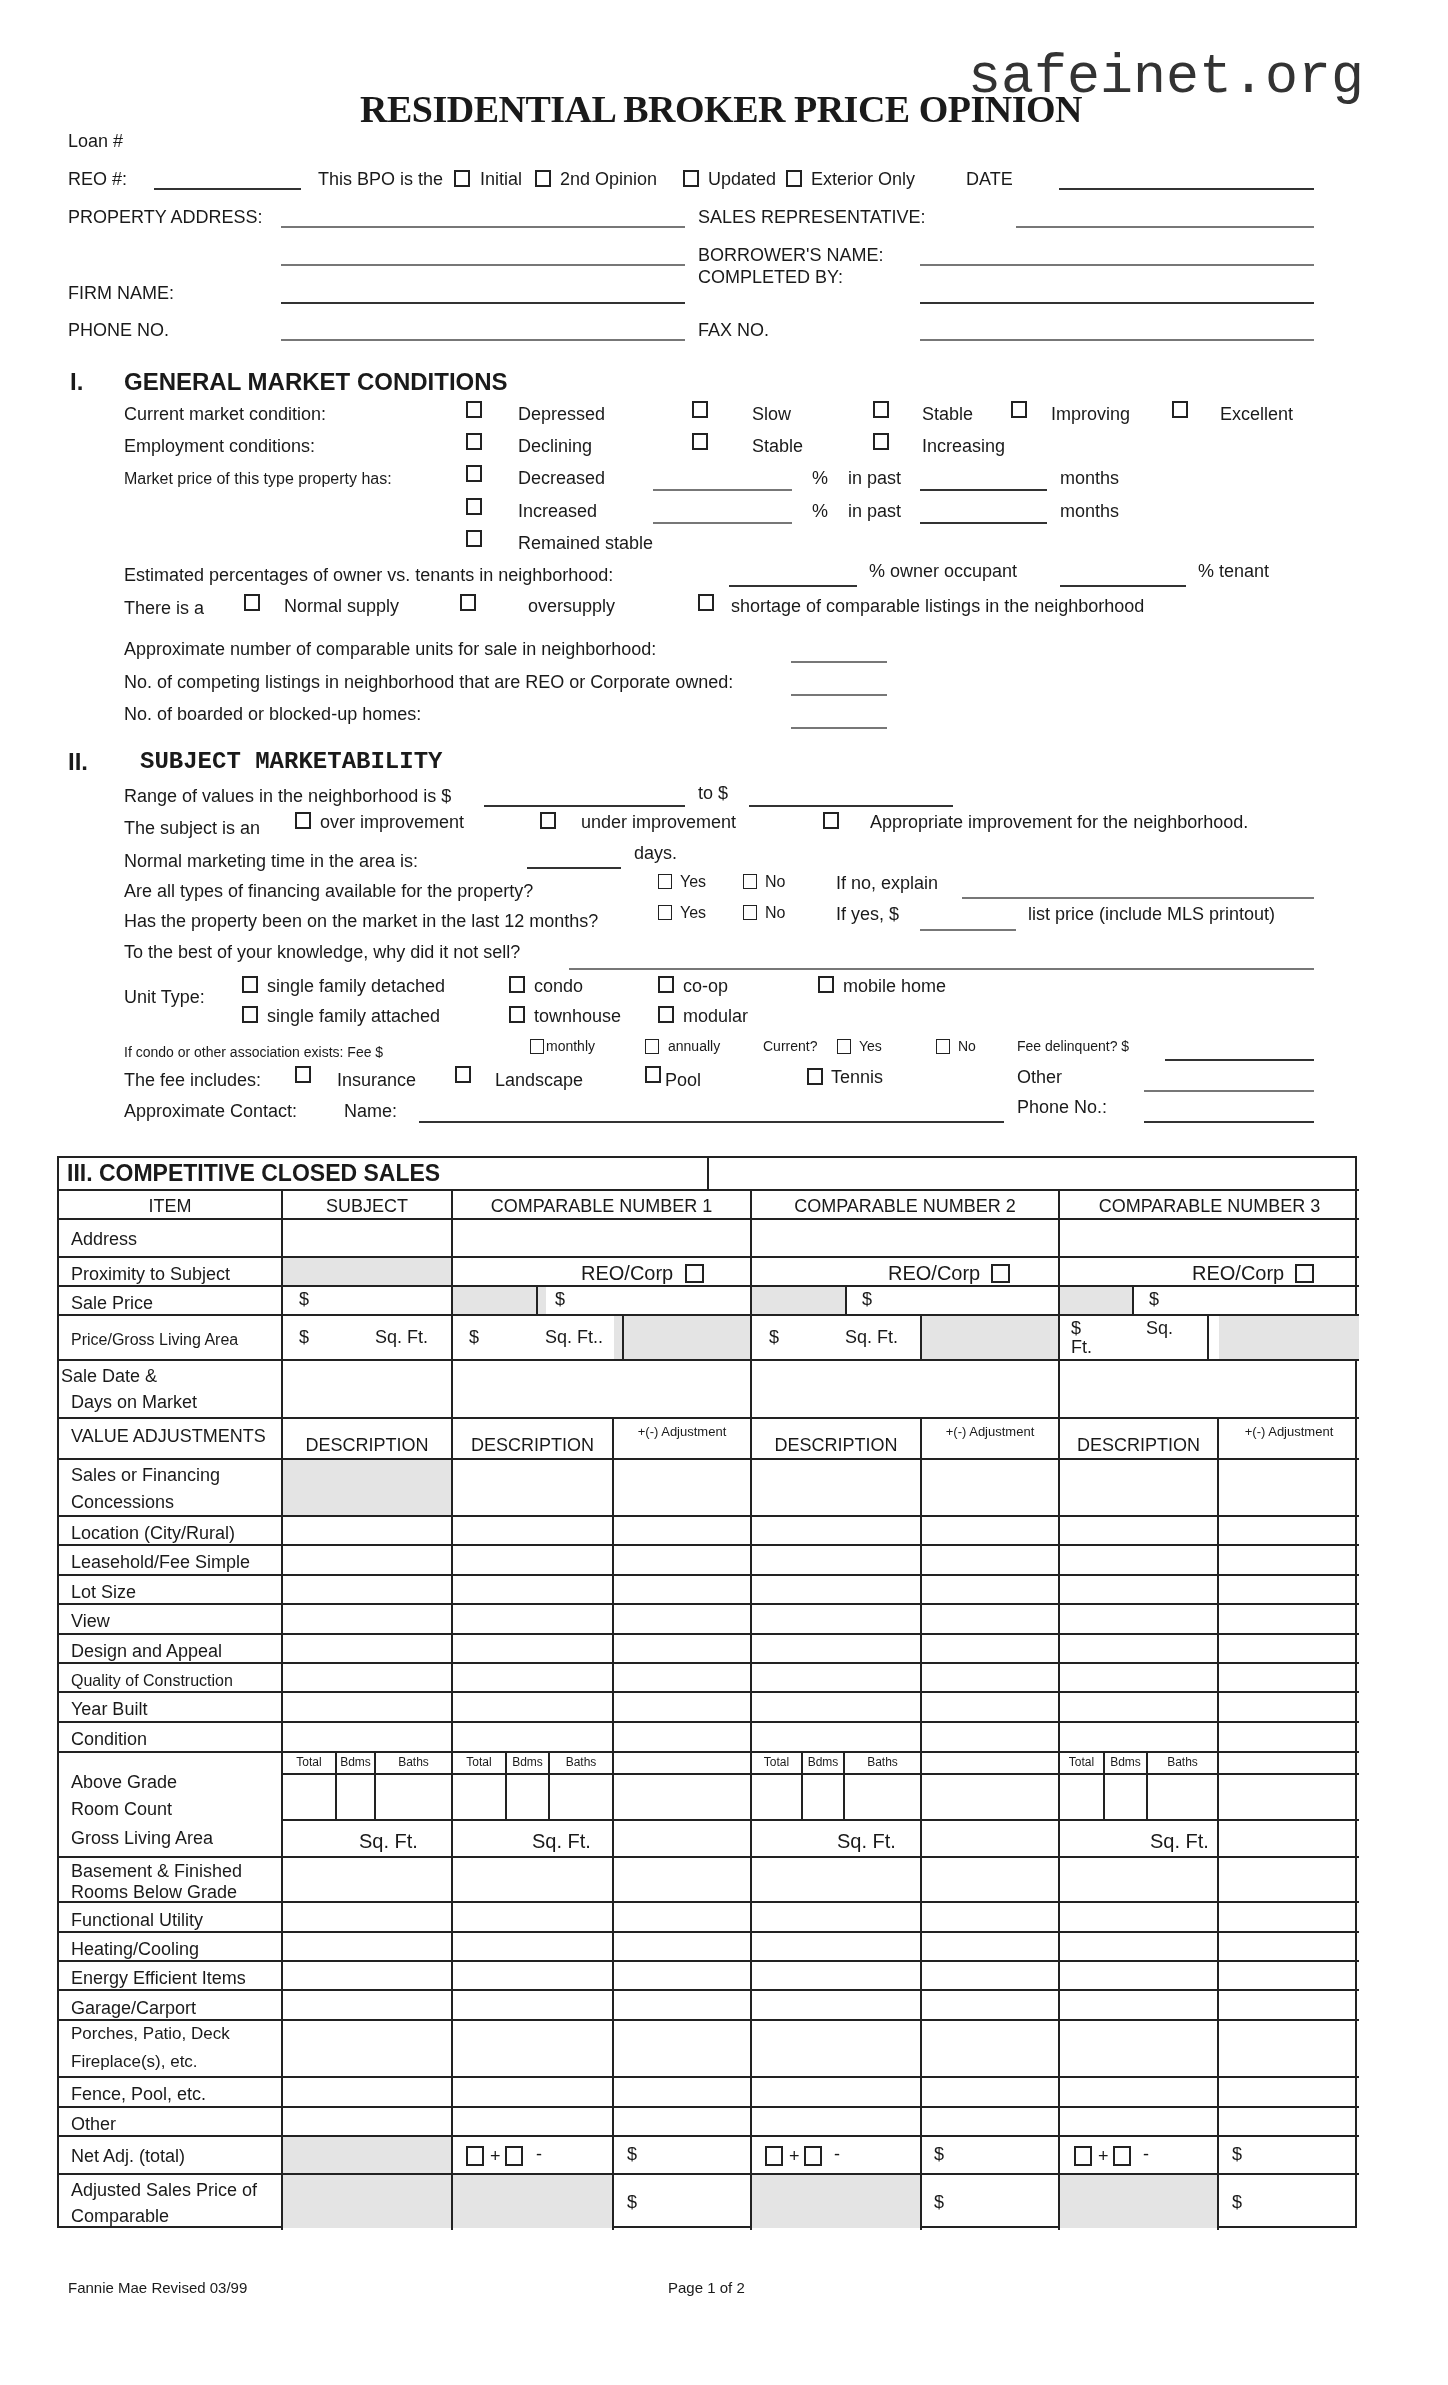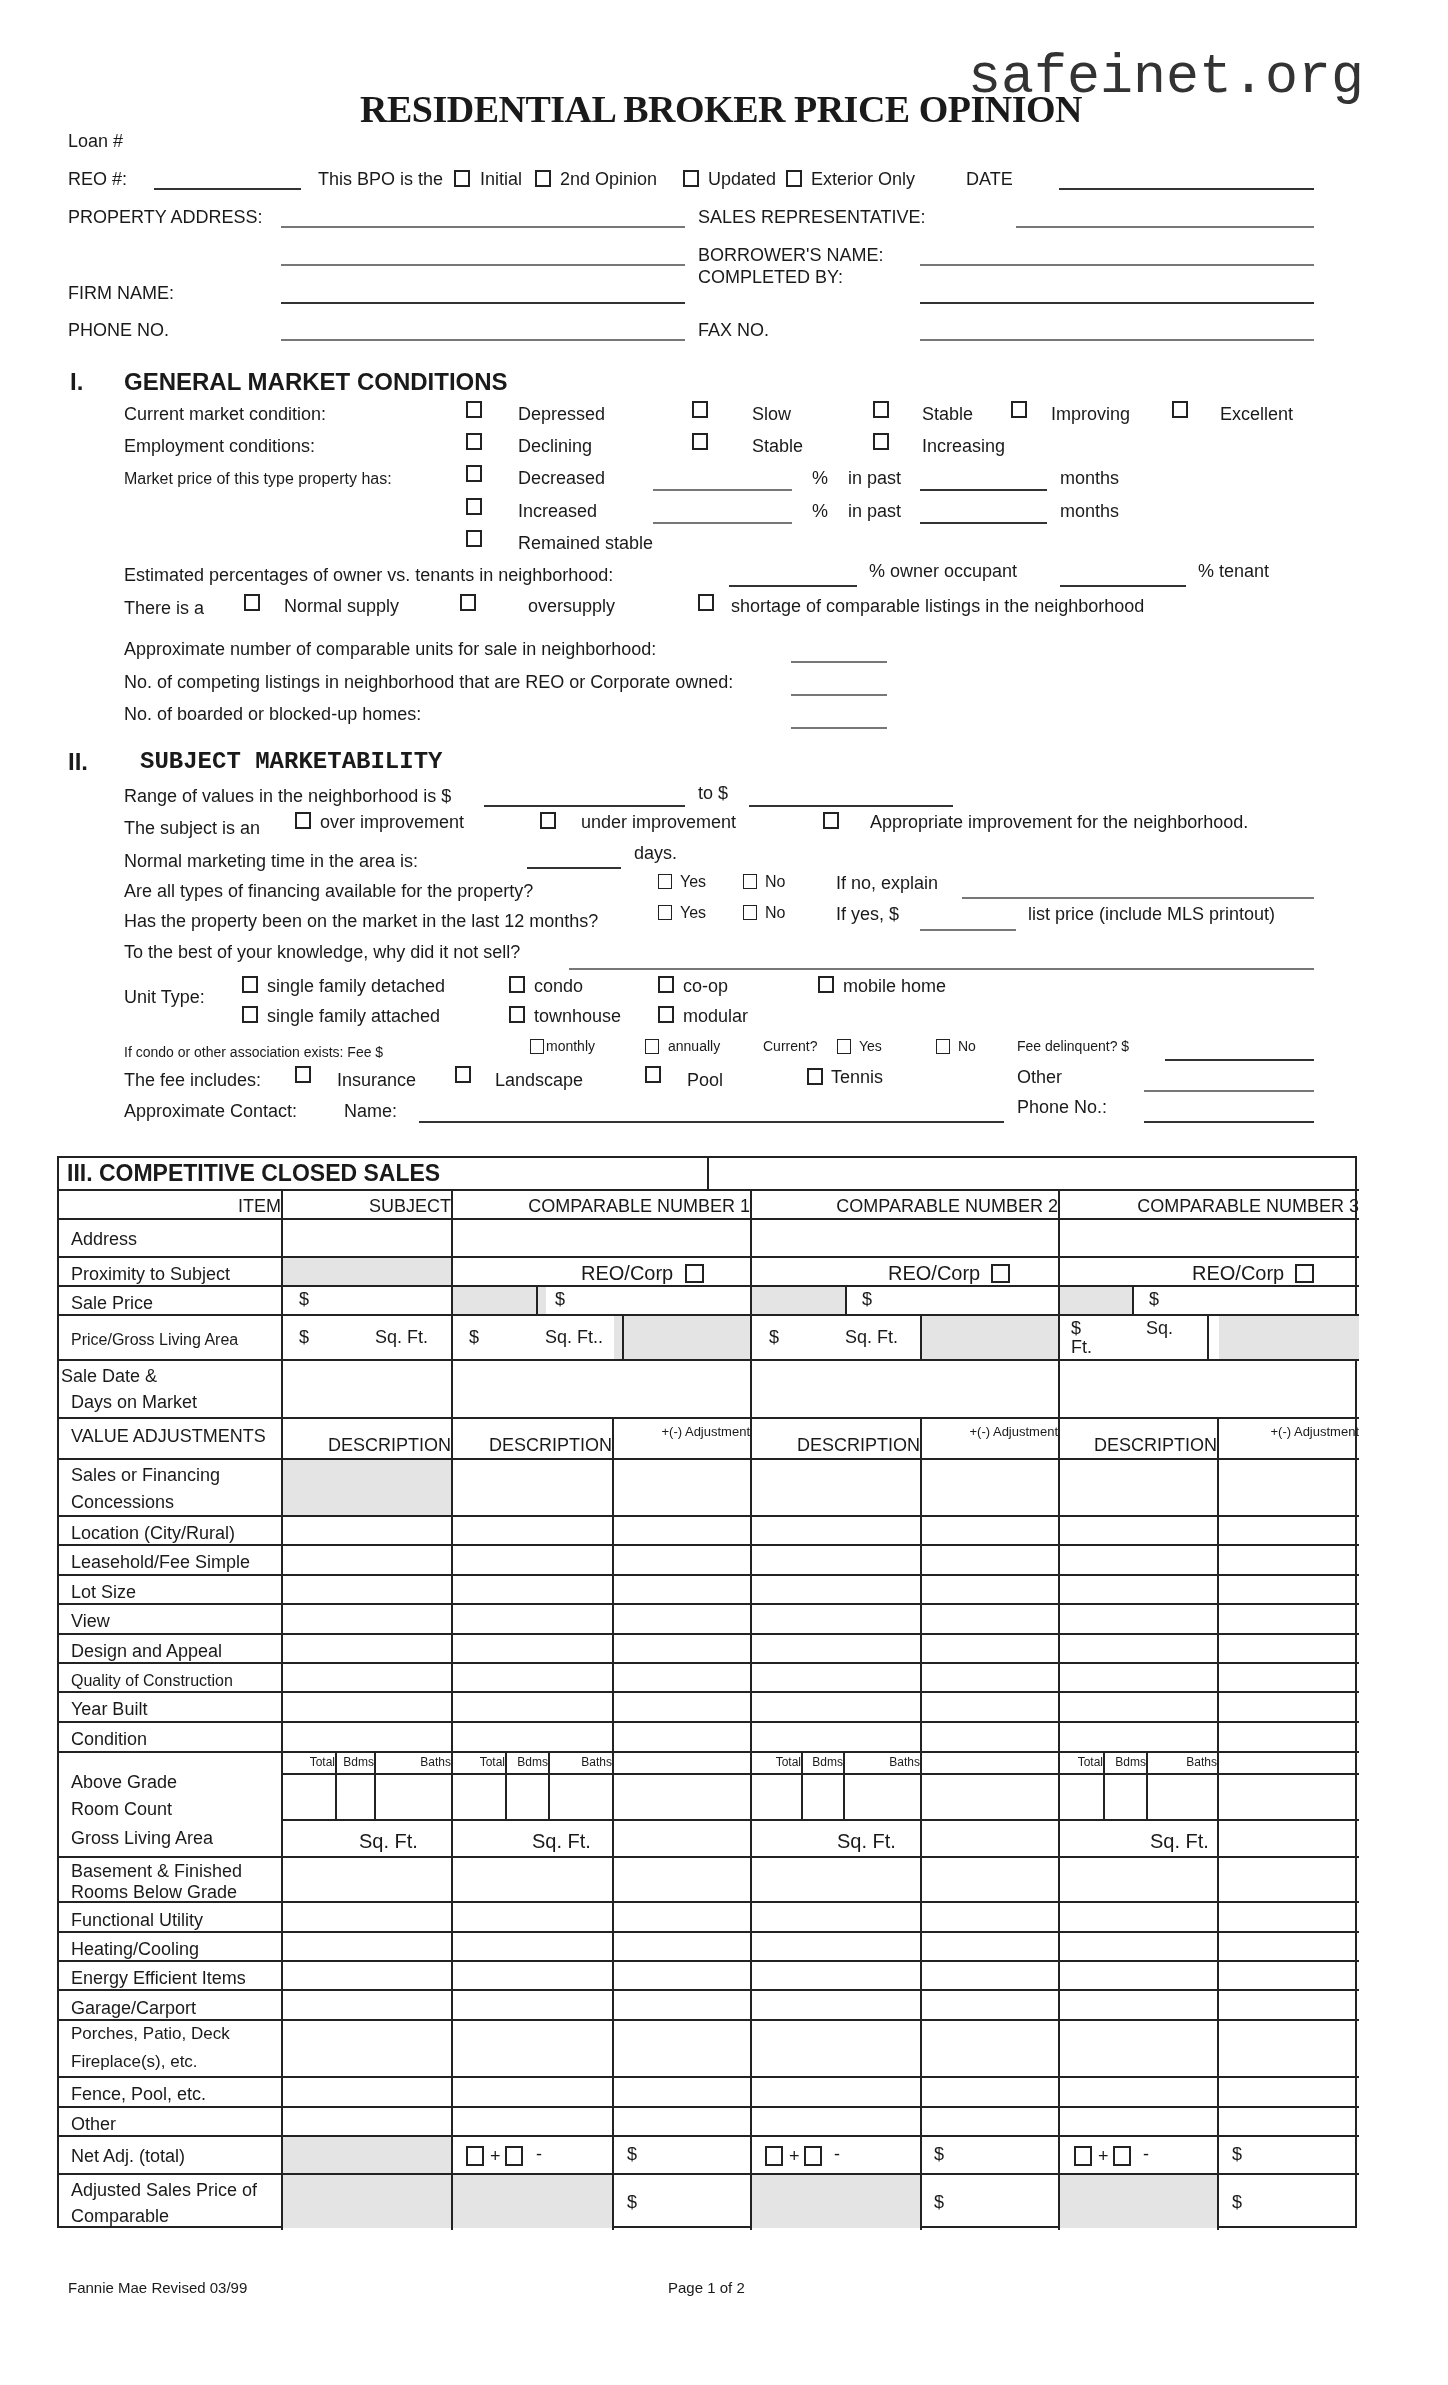--- a/index.html
+++ b/index.html
@@ -15,21 +15,21 @@
   .cb.sm { width: 14px; height: 15px; border-width: 1.5px; }
   .title { font-family: "Liberation Serif", serif; font-weight: bold; font-size: 38px; letter-spacing: -0.5px; }
   .watermark { font-family: "Liberation Mono", monospace; font-size: 55px; color: #333; }
   .sec-h { font-weight: bold; font-size: 24px; }
   
   .tbl { position: absolute; left: 57px; top: 1156px; width: 1300px; height: 1072px; border: 2px solid #222; }
   .shade { background: #e4e4e4; }
   .hline { position: absolute; height: 0; border-top: 2px solid #222; }
   .vline { position: absolute; width: 0; border-left: 2px solid #222; }
   .lbl { position: absolute; white-space: nowrap; line-height: 1.35; font-size: 18px; }
-  .center { text-align: right; }
+  .center { text-align: center; }
 </style>
 </head>
 <body>
 
 <div class="abs watermark" style="left:968px;top:50px;">safeinet.org</div>
 <div class="abs title" style="left:360px;top:90px;">RESIDENTIAL BROKER PRICE OPINION</div>
 
 <div class="abs t" style="left:68px;top:132px;">Loan #</div>
 
 <div class="abs t" style="left:68px;top:170px;">REO #:</div>
@@ -198,21 +198,21 @@
 <div class="abs txs" style="left:958px;top:1039px;">No</div>
 <div class="abs txs" style="left:1017px;top:1039px;">Fee delinquent? $</div>
 <div class="line" style="left:1165px;top:1059px;width:149px;"></div>
 
 <div class="abs t" style="left:124px;top:1071px;">The fee includes:</div>
 <div class="cb" style="left:295px;top:1066px;"></div>
 <div class="abs t" style="left:337px;top:1071px;">Insurance</div>
 <div class="cb" style="left:455px;top:1066px;"></div>
 <div class="abs t" style="left:495px;top:1071px;">Landscape</div>
 <div class="cb" style="left:645px;top:1066px;"></div>
-<div class="abs t" style="left:687px;top:1071px;">Pool</div>
+<div class="abs t" style="left:665px;top:1071px;">Pool</div>
 <div class="cb" style="left:807px;top:1068px;"></div>
 <div class="abs t" style="left:831px;top:1068px;">Tennis</div>
 <div class="abs t" style="left:1017px;top:1068px;">Other</div>
 <div class="line light" style="left:1144px;top:1090px;width:170px;"></div>
 
 <div class="abs t" style="left:124px;top:1102px;">Approximate Contact:</div>
 <div class="abs t" style="left:344px;top:1102px;">Name:</div>
 <div class="line" style="left:419px;top:1121px;width:585px;"></div>
 <div class="abs t" style="left:1017px;top:1098px;">Phone No.:</div>
 <div class="line" style="left:1144px;top:1121px;width:170px;"></div>

